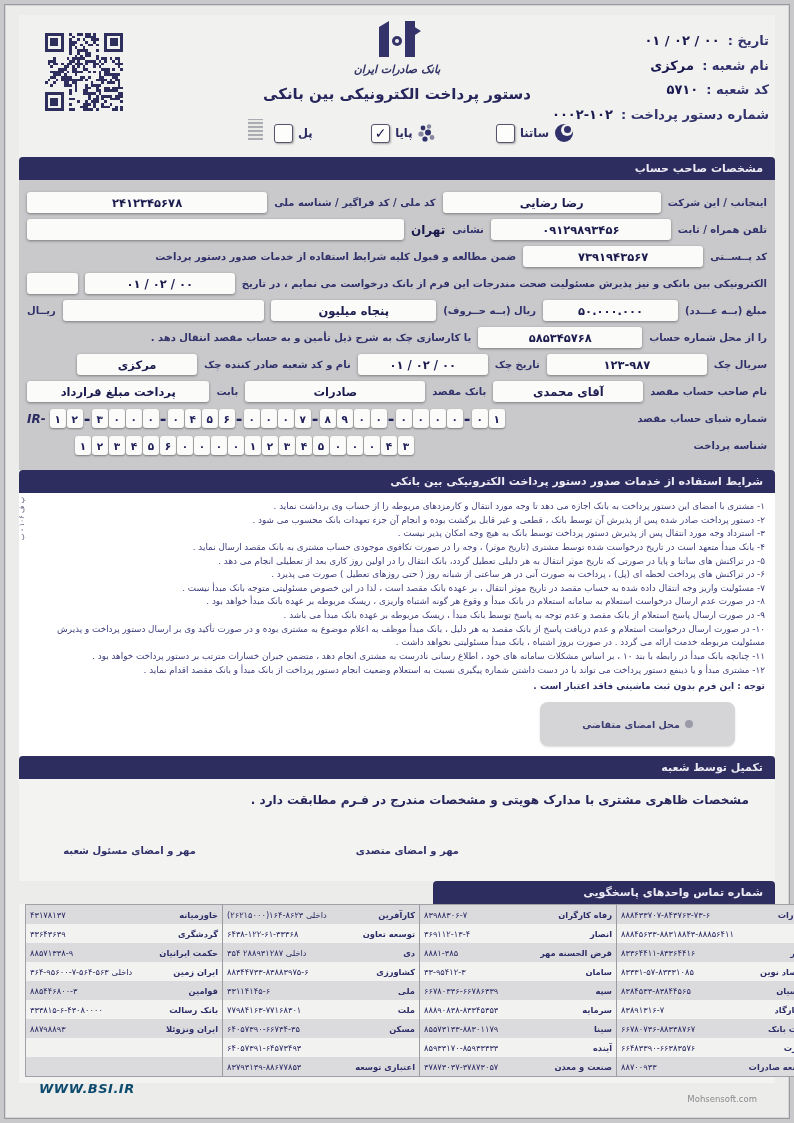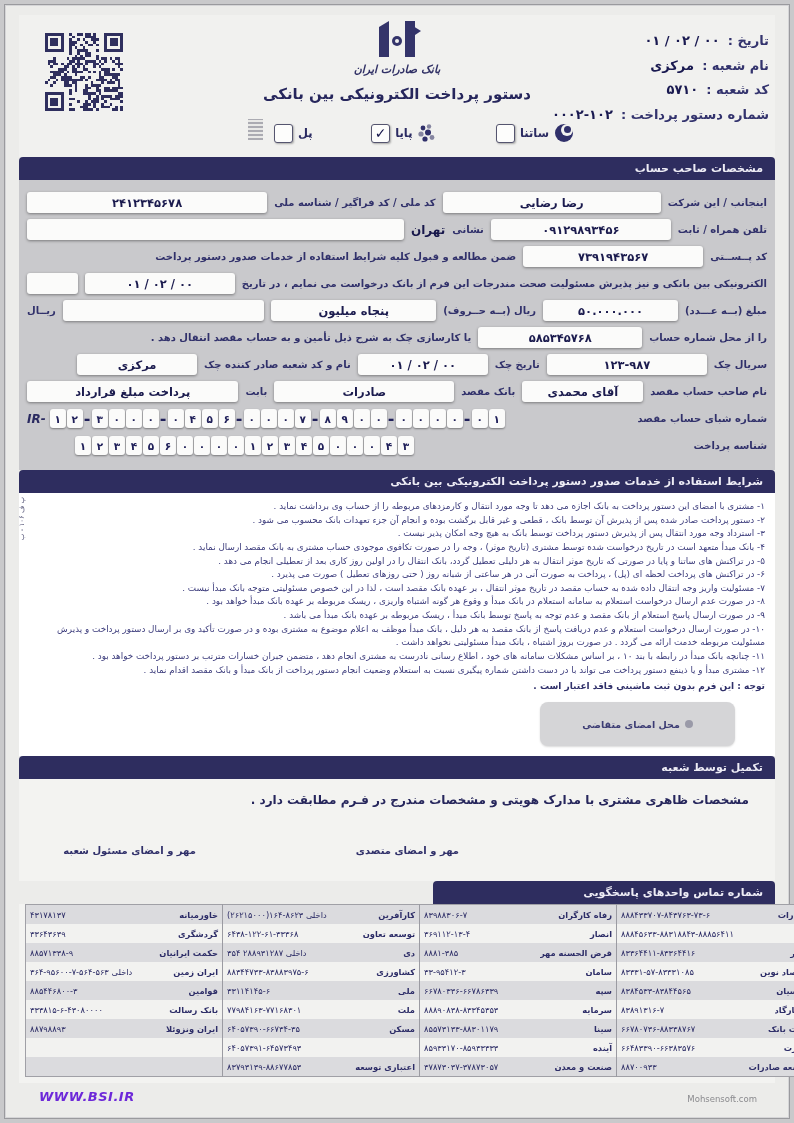--- a/index.html
+++ b/index.html
@@ -59,21 +59,21 @@
   .contacts-wrap{background:#f3f3f1;padding:0 6px 6px;}
   table.contacts{width:100%;border-collapse:collapse;direction:rtl;table-layout:fixed;border:1px solid #a0a0a6;border-radius:0 0 10px 10px;background:#f3f3f1;}
   .contacts td{height:19px;padding:0 4px;overflow:hidden;white-space:nowrap;}
   .contacts tr:nth-child(odd) td{background:#dbdbde;}
   .contacts tr:nth-child(even) td{background:#f2f2f0;}
   td.cname{font-size:8.3px;font-weight:bold;color:#2e2e68;width:68px;text-align:right;}
   td.cphone{font-size:8.3px;color:#2c2c66;width:112px;text-align:left;}
   td.sep{border-left:1px solid #9b9ba2;}
 
   
-  .site{position:absolute;left:20px;bottom:6px;font-style:italic;font-weight:bold;font-size:13px;color:#6d28d9;letter-spacing:.5px;}
+  .site{position:absolute;left:20px;bottom:14px;font-style:italic;font-weight:bold;font-size:13px;color:#0c4a6e;letter-spacing:.5px;}
   .credit{position:absolute;right:18px;bottom:6px;font-size:8.5px;color:#8a8a8e;}
   .side-code{position:absolute;left:-1px;top:482px;writing-mode:vertical-rl;transform:rotate(180deg);font-size:7px;color:#4b4b70;letter-spacing:1px;}
 </style>
 </head>
 <body>
 
 <div class="page">
 <div class="inner">
 
   <div class="hdr">
@@ -467,21 +467,21 @@
       <span class="lbl">سریال چک</span>
       <span class="field" style="width:160px" dir="ltr">۱۲۳-۹۸۷</span>
       <span class="lbl">تاریخ چک</span>
       <span class="field" style="width:130px" dir="ltr">۰۱ / ۰۲ / ۰۰</span>
       <span class="lbl">نام و کد شعبه صادر کننده چک</span>
       <span class="field" style="width:120px">مرکزی</span>
     </div>
 
     <div class="frow">
       <span class="lbl">نام صاحب حساب مقصد</span>
-      <span class="field" style="width:121px">آقای محمدی</span>
+      <span class="field" style="width:150px">آقای محمدی</span>
       <span class="lbl">بانک مقصد</span>
       <span class="field" style="width:180px">صادرات</span>
       <span class="lbl">بابت</span>
       <span class="field grow">پرداخت مبلغ قرارداد</span>
     </div>
 
     <div class="frow" style="justify-content:space-between">
       <span class="lbl">شماره شبای حساب مقصد</span>
       <span class="cellwrap">
         <span class="iban-prefix">IR-</span>

